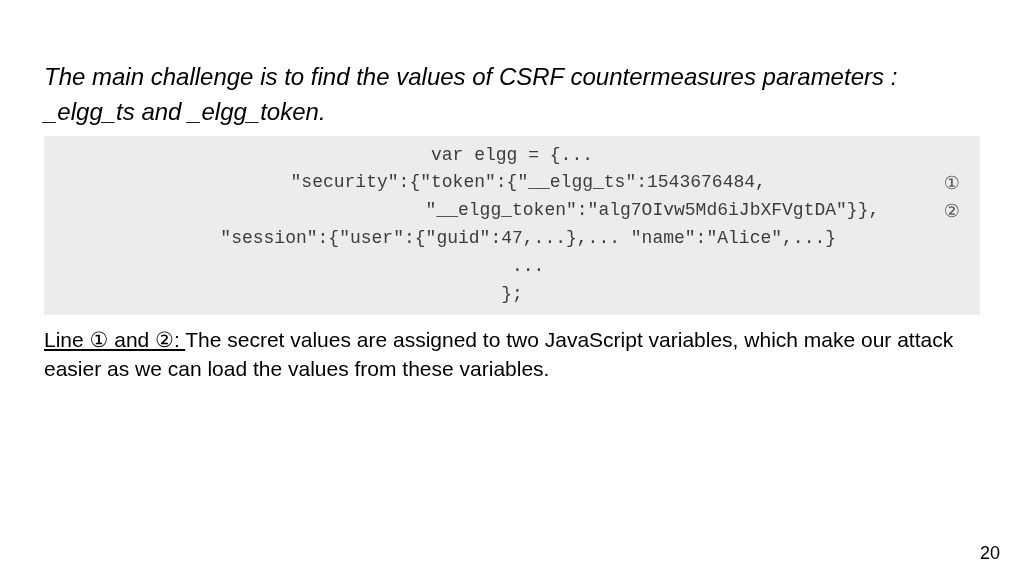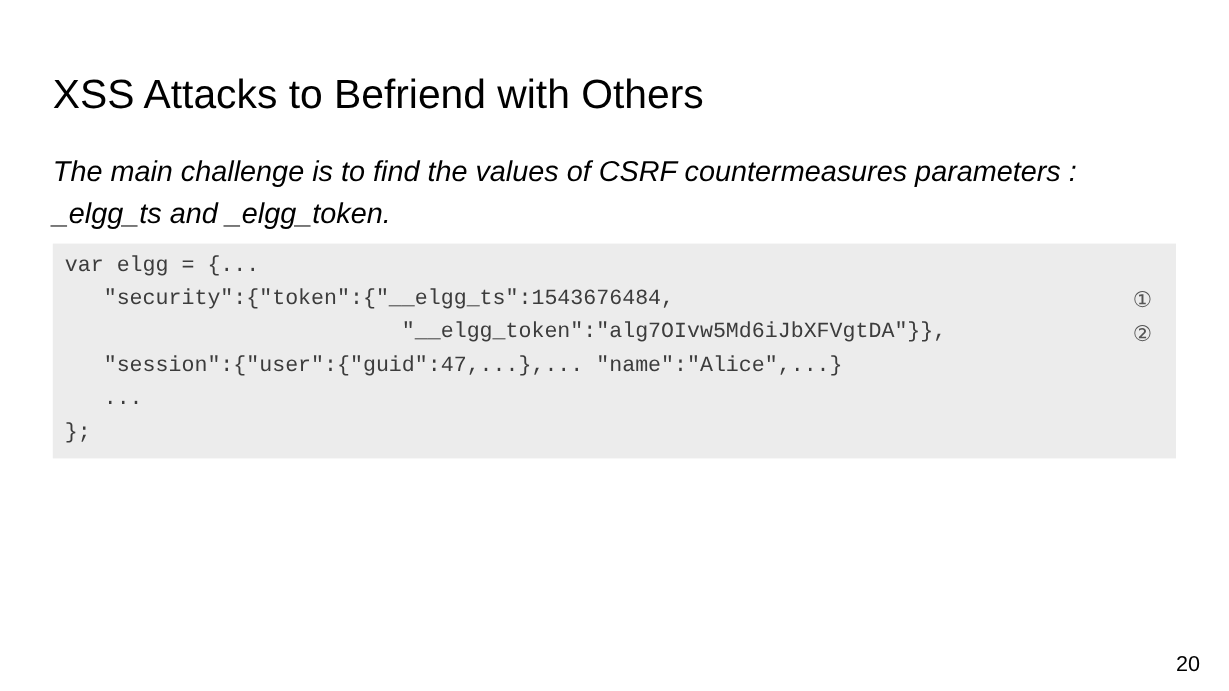--- a/index.html
+++ b/index.html
@@ -30,20 +30,21 @@
   .code-block {
     background: #ececec;
     font-family: "Courier New", Courier, monospace;
     font-size: 18px;
     line-height: 1.55;
     color: #3c3c3c;
     padding: 6px 10px 6px 10px;
     white-space: pre;
     position: relative;
     margin-bottom: 10px;
+    text-align: center;
   }
   .marker {
     position: absolute;
     right: 20px;
     font-family: Arial, sans-serif;
     color: #555;
   }
   .body-text {
     font-size: 21px;
     line-height: 1.4;
@@ -58,28 +59,30 @@
     right: 24px;
     font-size: 18px;
     color: #000;
   }
 </style>
 </head>
 <body>
 
 <div class="slide">
 
-  <h1 class="title">XSS Attacks to Befriend with Others</h1>
 
   <p class="intro">The main challenge is to find the values of CSRF countermeasures parameters : _elgg_ts and _elgg_token.</p>
 
   <div class="code-block"><span>var elgg = {...</span>
 <span>   "security":{"token":{"__elgg_ts":1543676484,</span><span class="marker" style="top:34px">①</span>
 <span>                          "__elgg_token":"alg7OIvw5Md6iJbXFVgtDA"}},</span><span class="marker" style="top:62px">②</span>
 <span>   "session":{"user":{"guid":47,...},... "name":"Alice",...}</span>
 <span>   ...</span>
 <span>};</span></div>
 
+  <p class="body-text">
+    <span class="underline">Line ① and ②: </span><span>The secret values are assigned to two JavaScript variables, which make our attack easier as we can load the values from these variables.</span>
+  </p>
 
 
 </div>
 
 <div class="page-num">20</div>
 
 </body></html>

